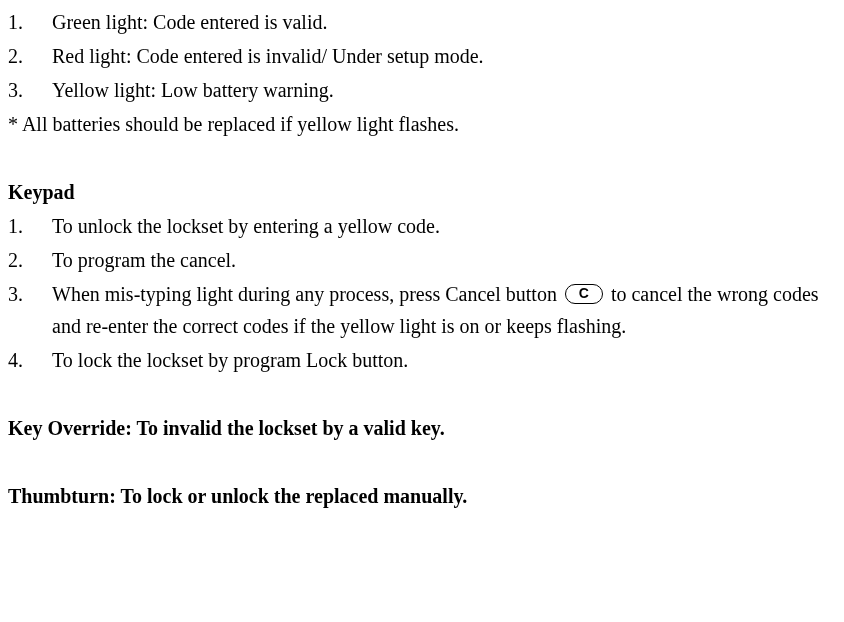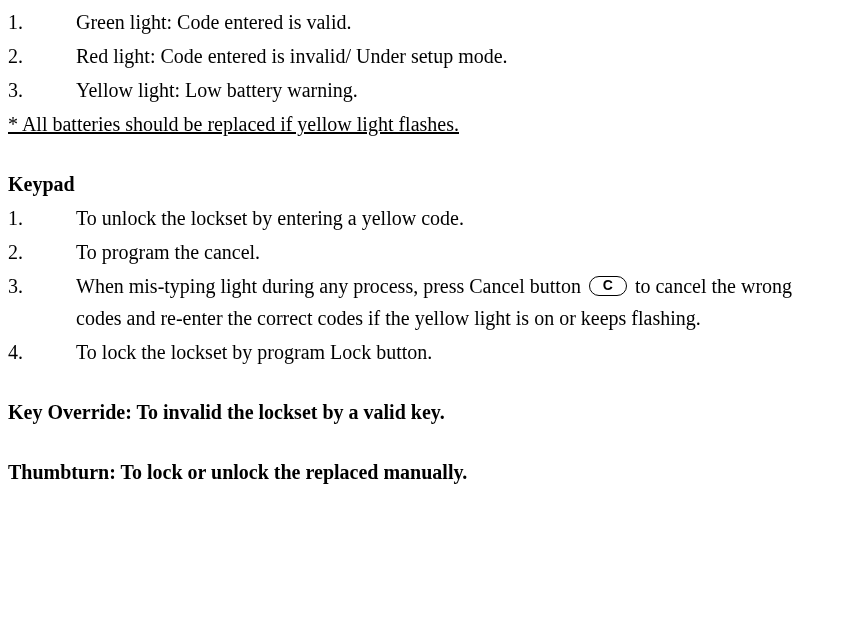--- a/index.html
+++ b/index.html
@@ -14,41 +14,39 @@
       color: #000;
       background: #fff;
       padding: 4px 8px;
       width: 844px;
     }
     .section-heading {
       font-weight: bold;
       margin-top: 0;
     }
     .heading-gap {
-      margin-top: 28px;
+      margin-top: 36px;
     }
     .list {
       list-style: none;
       padding: 0;
     }
     .list-item {
       display: flex;
       margin-top: 2px;
     }
     .list-num {
       width: 44px;
       flex-shrink: 0;
     }
     .list-text {
       flex: 1;
-      margin-left: 24px;
     }
     .note {
       margin-top: 2px;
-      text-decoration: underline;
     }
     .cancel-icon {
       display: inline-block;
       width: 38px;
       height: 20px;
       border: 1.5px solid #000;
       border-radius: 10px;
       vertical-align: middle;
       text-align: center;
       font-family: Arial, sans-serif;

